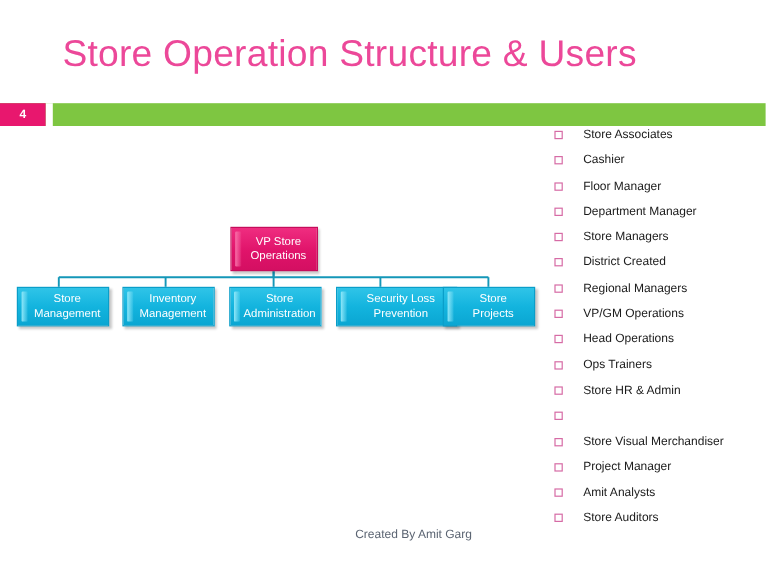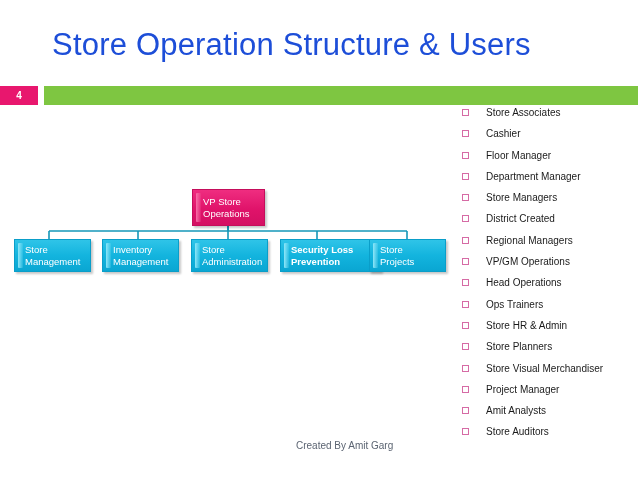--- a/index.html
+++ b/index.html
@@ -21,21 +21,21 @@
   }
 
   
   .slide-title {
     position: absolute;
     left: 52px;
     top: 26px;
     width: 560px;
     font-size: 31px;
     line-height: 38px;
-    color: #1d4ed8;
+    color: #ec4899;
     letter-spacing: 0.2px;
     white-space: nowrap;
   }
 
   
   .accent-bar {
     position: absolute;
     left: 0;
     top: 86px;
     width: 638px;
@@ -82,20 +82,21 @@
     height: 374px;
     pointer-events: none;
   }
 
   .node {
     position: absolute;
     box-sizing: border-box;
     display: flex;
     align-items: center;
     justify-content: center;
+    text-align: center;
     color: #ffffff;
     font-size: 9.5px;
     line-height: 11.5px;
     padding: 2px 3px 2px 10px;
     box-shadow: 2px 2px 2px rgba(0,0,0,0.22);
     overflow: hidden;
   }
   .node .label {
     display: block;
     width: 100%;
@@ -206,21 +207,21 @@
     <div class="node node-child" style="left:102px; top:134px; width:77px; height:33px;">
       <span class="label">Inventory
 Management</span>
     </div>
 
     <div class="node node-child" style="left:191px; top:134px; width:77px; height:33px;">
       <span class="label">Store
 Administration</span>
     </div>
 
-    <div class="node node-child" style="left:280px; top:134px; width:101px; height:33px;font-weight:bold;">
+    <div class="node node-child" style="left:280px; top:134px; width:101px; height:33px;">
       <span class="label">Security Loss
 Prevention</span>
     </div>
 
     <div class="node node-child" style="left:369px; top:134px; width:77px; height:33px;">
       <span class="label">Store
 Projects</span>
     </div>
 
   </div>
@@ -266,21 +267,20 @@
     <div class="bullet-item">
       <span class="bullet-icon"></span>
       <span class="bullet-text">Ops Trainers</span>
     </div>
     <div class="bullet-item">
       <span class="bullet-icon"></span>
       <span class="bullet-text">Store HR &amp; Admin</span>
     </div>
     <div class="bullet-item">
       <span class="bullet-icon"></span>
-      <span class="bullet-text">Store Planners</span>
     </div>
     <div class="bullet-item">
       <span class="bullet-icon"></span>
       <span class="bullet-text">Store Visual Merchandiser</span>
     </div>
     <div class="bullet-item">
       <span class="bullet-icon"></span>
       <span class="bullet-text">Project Manager</span>
     </div>
     <div class="bullet-item">

